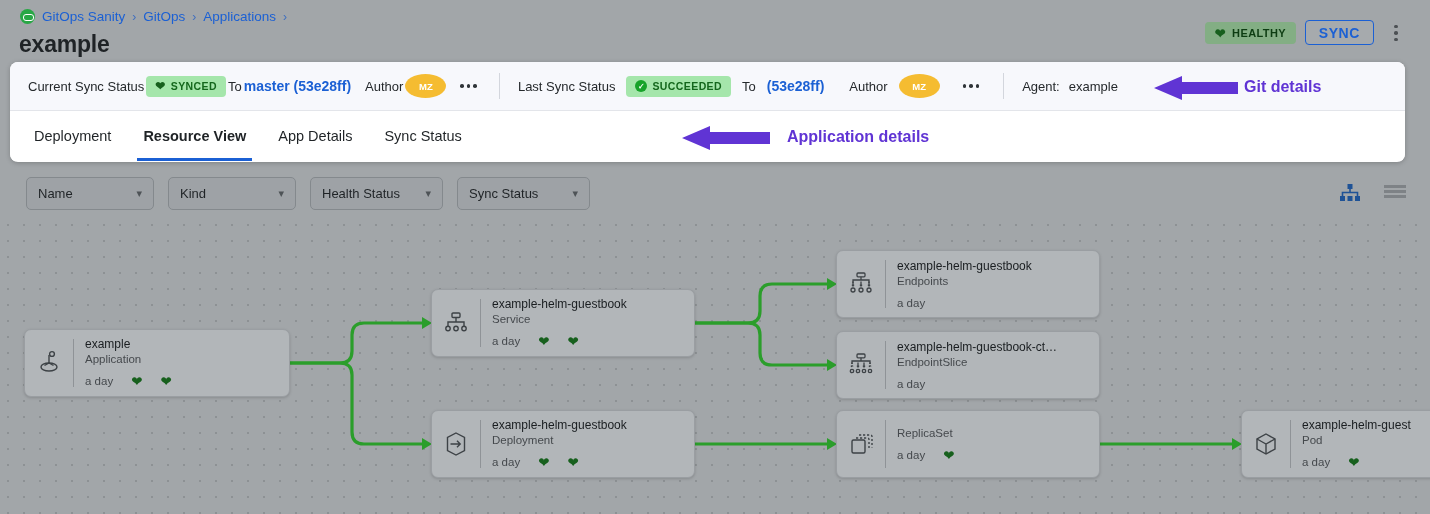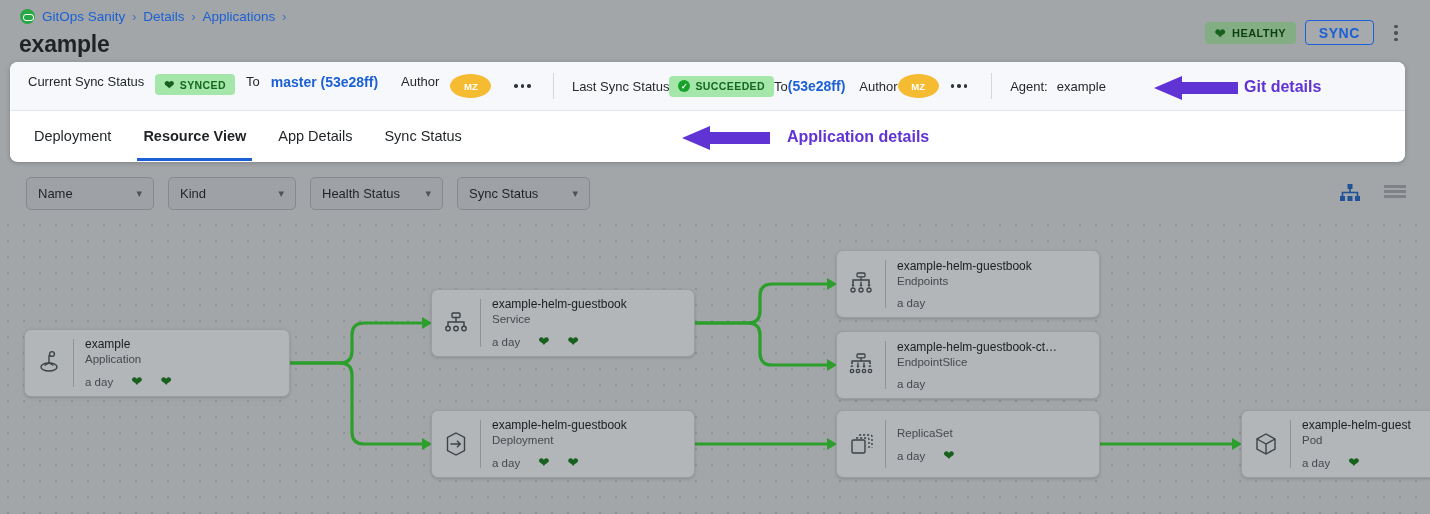--- a/index.html
+++ b/index.html
@@ -145,35 +145,35 @@
     width: 48px; flex: 0 0 48px; display: flex; align-items: center; justify-content: center;
     color: #3d4246;
   }
   .node-div { width: 1px; align-self: stretch; margin: 9px 0; background: #8f9397; }
   .node-body { flex: 1; padding: 6px 8px 6px 11px; min-width: 0; }
   .node-title {
     font-size: 12px; color: #1a1e21; white-space: nowrap;
     overflow: hidden; text-overflow: ellipsis;
   }
   .node-kind { font-size: 11.5px; color: #45494d; margin-top: 2px; }
-  .node-meta { display: flex; align-items: center; gap: 18px; margin-top: 10px; }
+  .node-meta { display: flex; align-items: flex-start; gap: 18px; margin-top: 10px; }
   .node-age { font-size: 11.5px; color: #45494d; }
   .node-heart { color: #17601d; font-size: 13.5px; line-height: 1; }
   .edges { position: absolute; left: 0; top: 0; width: 1430px; height: 297px; }
 </style>
 </head>
 <body>
 
 <div id="root">
 
   <div class="breadcrumb">
     <span class="bc-logo"></span>
     <span class="bc-link">GitOps Sanity</span>
     <span class="bc-sep">›</span>
-    <span class="bc-link">Details</span>
+    <span class="bc-link">GitOps</span>
     <span class="bc-sep">›</span>
     <span class="bc-link">Applications</span>
     <span class="bc-sep">›</span>
   </div>
 
   <div class="page-title">example</div>
 
   <div class="health-badge">
     <span class="heart">❤</span>
     <span>HEALTHY</span>
@@ -183,40 +183,40 @@
 
   <div class="kebab">
       <i></i>
       <i></i>
       <i></i>
     </div>
 
   <div class="panel">
 
     <div class="syncbar">
-      <div style="display:flex;gap:11px;padding-left:10px;">
+      <div style="display:flex;align-items:center;gap:2px;padding-left:10px;">
         <span class="sb-label">Current Sync Status</span>
         <span class="pill">
           <span class="heart" style="font-size:12px">❤</span>
           <span>SYNCED</span>
         </span>
         <span class="sb-label">To</span>
         <span class="sb-link">master (53e28ff)</span>
         <span class="sb-label" style="margin-left:12px">Author</span>
         <span class="avatar">MZ</span>
         <span class="dots3" style="margin-left:12px">
             <i></i>
             <i></i>
             <i></i>
           </span>
       </div>
 
       <div class="vdiv" style="margin:0 18px 0 22px"></div>
 
-      <div style="display:flex;align-items:center;">
+      <div style="display:flex;align-items:center;gap:11px;">
         <span class="sb-label">Last Sync Status</span>
         <span class="pill">
           <span class="chk">✓</span>
           <span>SUCCEEDED</span>
         </span>
         <span class="sb-label">To</span>
         <span class="sb-link">(53e28ff)</span>
         <span class="sb-label" style="margin-left:14px">Author</span>
         <span class="avatar">MZ</span>
         <span class="dots3" style="margin-left:12px">

